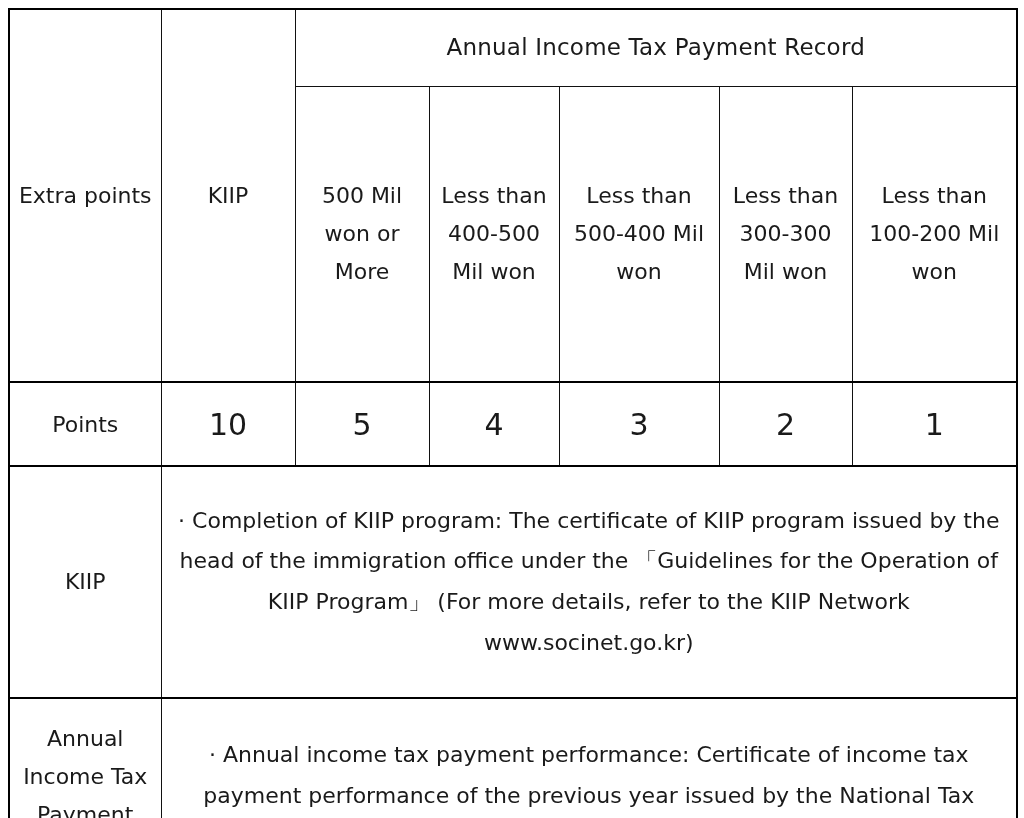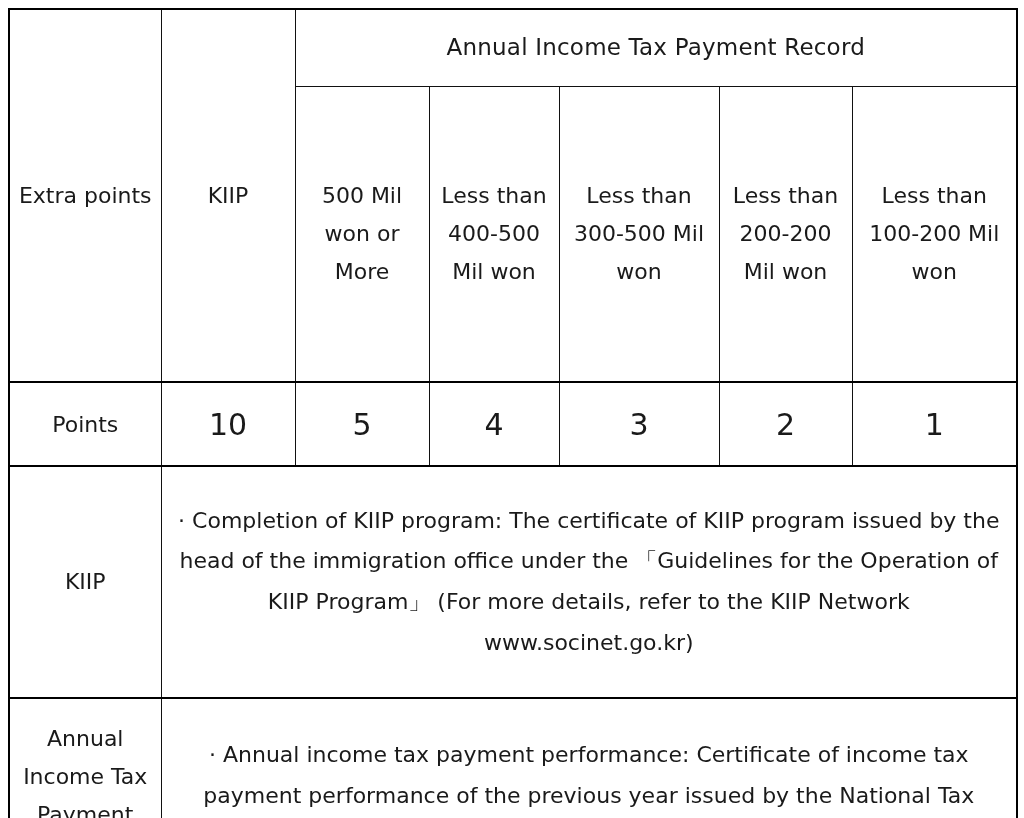--- a/index.html
+++ b/index.html
@@ -125,22 +125,22 @@
 
       <tr>
         <td class="label-cell" rowspan="2">Extra points</td>
         <td class="label-cell" rowspan="2">KIIP</td>
         <td class="group-head" colspan="5">Annual Income Tax Payment Record</td>
       </tr>
 
       <tr class="row-header">
         <td class="bracket-cell">500 Mil won or More</td>
         <td class="bracket-cell">Less than 400-500 Mil won</td>
-        <td class="bracket-cell">Less than 300-500 Mil won</td>
-        <td class="bracket-cell">Less than 200-200 Mil won</td>
+        <td class="bracket-cell">Less than 500-400 Mil won</td>
+        <td class="bracket-cell">Less than 300-300 Mil won</td>
         <td class="bracket-cell">Less than 100-200 Mil won</td>
       </tr>
 
       <tr class="row-points">
         <td class="thick-top thick-bottom">Points</td>
         <td class="thick-top thick-bottom points-value">10</td>
         <td class="thick-top thick-bottom points-value">5</td>
         <td class="thick-top thick-bottom points-value">4</td>
         <td class="thick-top thick-bottom points-value">3</td>
         <td class="thick-top thick-bottom points-value">2</td>

